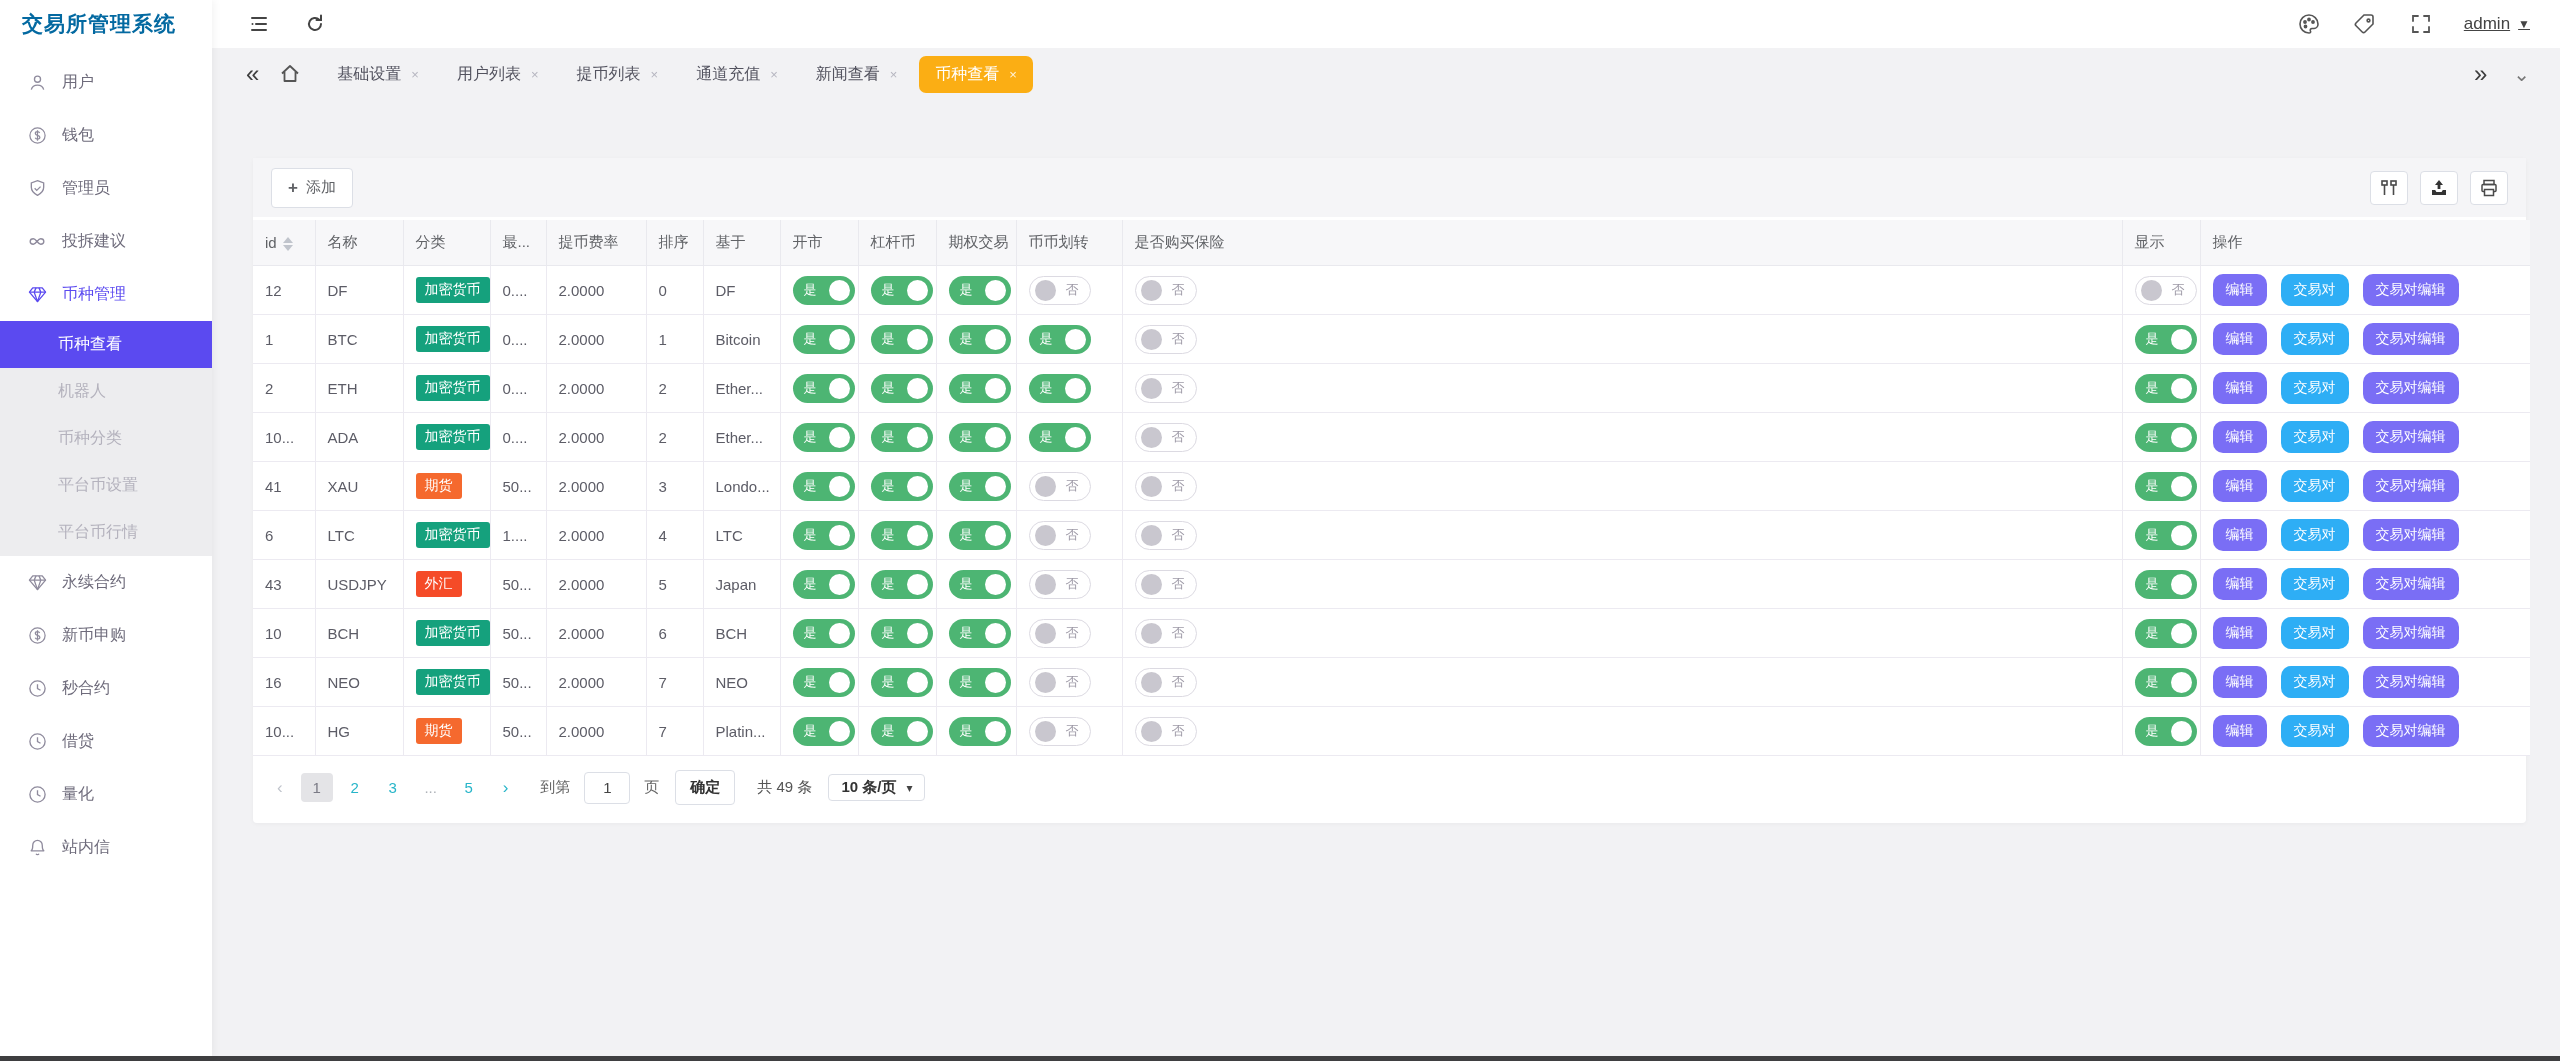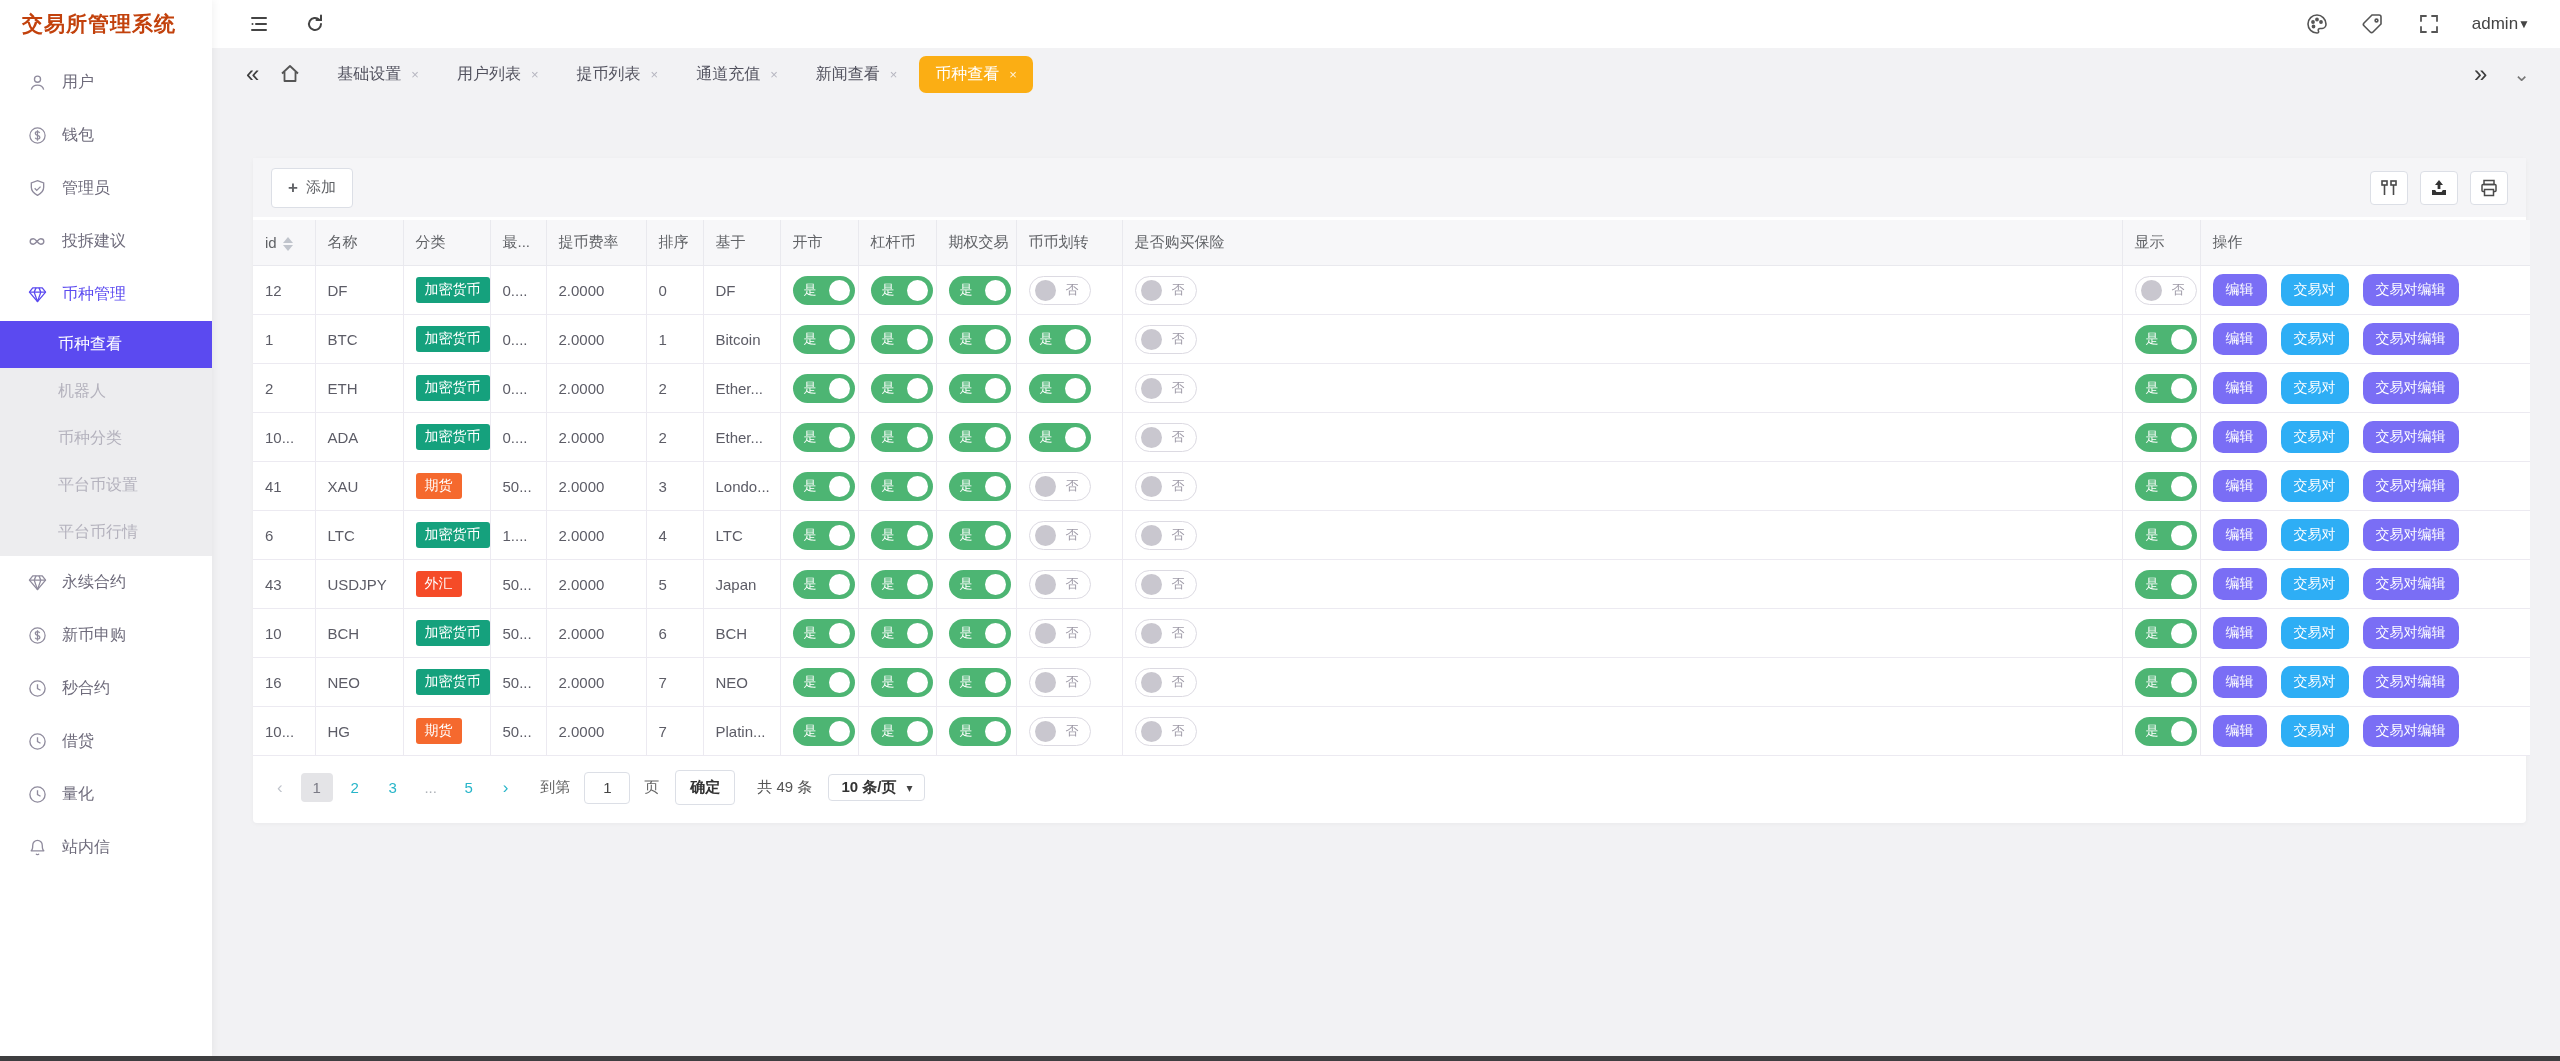--- a/index.html
+++ b/index.html
@@ -2,36 +2,36 @@
 <html><head>
 <meta charset="utf-8">
 <style>
   * { margin:0; padding:0; box-sizing:border-box; }
   html,body { width:2560px; height:1061px; overflow:hidden; }
   body { font-family:"Liberation Sans","DejaVu Sans",sans-serif; background:#f2f2f4; color:#5e5873; }
   .app { display:flex; width:100%; height:1056px; }
 
   
   .sidebar { width:212px; min-width:212px; background:#fff; box-shadow:2px 0 8px rgba(0,0,0,.05); z-index:5; }
-  .logo { height:48px; display:flex; align-items:center; padding:0 22px; font-size:21px; font-weight:bold; color:#c2410c; letter-spacing:1px; }
+  .logo { height:48px; display:flex; align-items:center; padding:0 22px; font-size:21px; font-weight:bold; color:#0369a1; letter-spacing:1px; }
   .side-nav { padding-top:8px; }
   .side-item { height:53px; display:flex; align-items:center; gap:15px; padding-left:27px; font-size:16px; color:#6e6b7b; cursor:pointer; }
   .side-item .ico { width:20px; height:20px; display:inline-flex; align-items:center; justify-content:center; color:#8f8b9d; }
   .side-item.parent-active { color:#5b4af0; }
   .side-item.parent-active .ico { color:#5b4af0; }
   .submenu { background:#ededef; }
   .sub-item { height:47px; display:flex; align-items:center; padding-left:58px; font-size:16px; color:#b4b2bd; cursor:pointer; }
   .sub-item.active { background:#5b4af0; color:#fff; }
 
   
   .main { flex:1; display:flex; flex-direction:column; min-width:0; }
   .topbar { height:48px; background:#fff; display:flex; align-items:center; justify-content:space-between; padding:0 30px 0 34px; }
   .topbar-left, .topbar-right { display:flex; align-items:center; gap:30px; }
   .tb-ico { width:26px; height:26px; display:inline-flex; align-items:center; justify-content:center; color:#555; cursor:pointer; }
-  .admin-box { display:flex; align-items:center; gap:0; font-size:17px; color:#444; cursor:pointer; }
+  .admin-box { display:flex; align-items:center; gap:8px; font-size:17px; color:#444; cursor:pointer;text-decoration:underline; }
   .caret-down { font-size:12px; color:#444; }
 
   
   .tabbar { height:52px; display:flex; align-items:center; padding:0 30px 0 34px; gap:10px; }
   .tab-ctl { color:#3d3d3d; font-size:24px; cursor:pointer; line-height:1; display:inline-flex; align-items:center; }
   .tab-home { width:26px; height:26px; display:inline-flex; align-items:center; justify-content:center; color:#555; cursor:pointer; margin:0 8px; }
   .tabs { display:flex; align-items:center; gap:6px; flex:1; }
   .tab { display:flex; align-items:center; gap:10px; padding:8px 16px; border-radius:7px; font-size:16px; color:#53535f; cursor:pointer; }
   .tab .x { font-size:13px; color:#b5b5bf; }
   .tab.active { background:#fbae14; color:#fff; }

